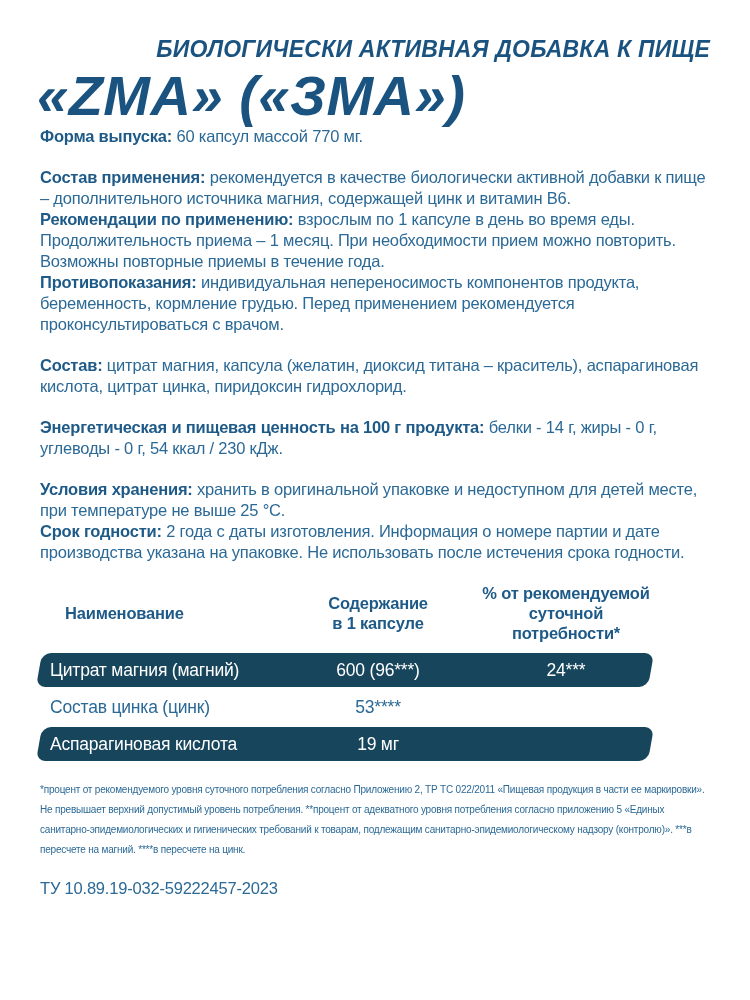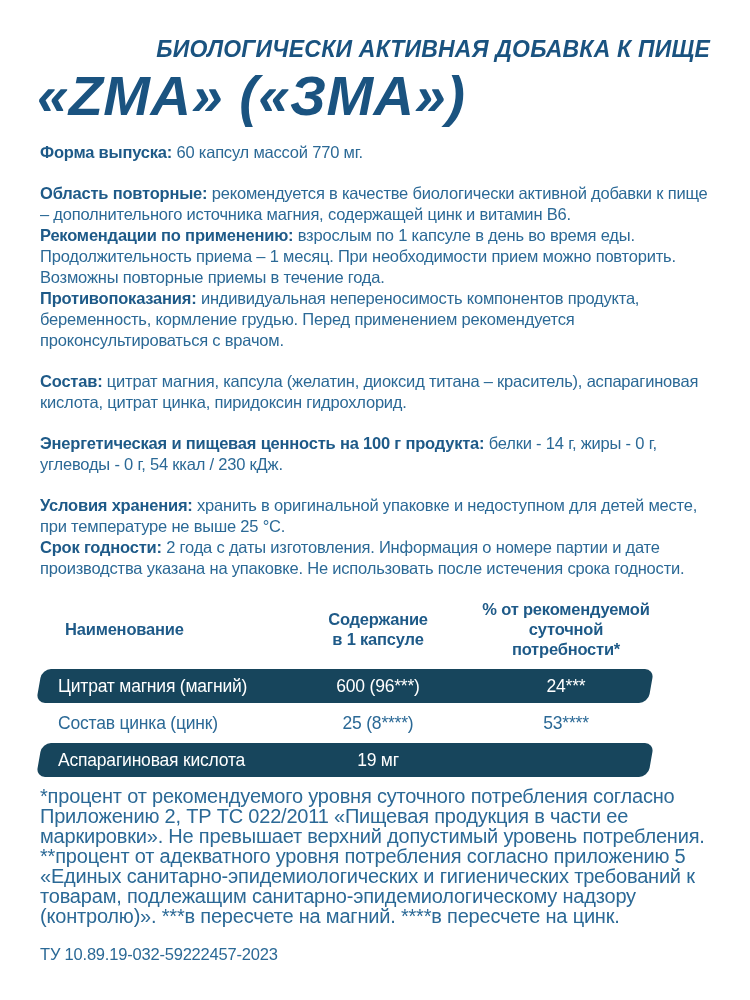--- a/index.html
+++ b/index.html
@@ -12,21 +12,21 @@
   }
   .page { padding:36px 40px 0 40px; }
 
   .kicker {
     font-size:23px; font-weight:bold; font-style:italic;
     color:#1a5380; letter-spacing:0.2px;text-align:right;
   }
   .title {
     font-size:56px; font-weight:bold; font-style:italic;
     color:#1a5380; letter-spacing:0.5px;
-    margin:4px 0 16px -3px; line-height:1.05;
+    margin:4px 0 0 -3px; line-height:1.05;
   }
 
   p { margin:0; font-size:16.5px; line-height:21px; letter-spacing:-0.2px; max-width:676px; }
   b { color:#1e5a88; }
   .block { margin-bottom:20px; }
   .intro p + p { margin-top:7px; }
 
   
   .tbl { width:616px; margin-top:2px; }
   .thead {
@@ -34,53 +34,53 @@
     align-items:center; font-weight:bold; color:#1e5a88;
     font-size:16.5px; line-height:20px; letter-spacing:-0.2px;
     padding-bottom:9px;
   }
   .thead .c1 { padding-left:25px; }
   .c2, .c3 { text-align:center; white-space:pre-line; }
   .trow {
     position:relative; display:grid; grid-template-columns:240px 196px 180px;
     align-items:center; height:37px; font-size:17.5px; letter-spacing:-0.2px;
   }
-  .trow .c1 { padding-left:18px; }
+  .trow .c1 { padding-left:10px; }
   .trow span { position:relative; z-index:1; }
   .trow.dark { color:#ffffff; }
   .rowbg {
     position:absolute; left:2px; right:2px; top:1px; bottom:2px;
     background:#17455c; border-radius:9px;
     transform:skewX(-10deg); transform-origin:50% 0;
     z-index:0;
   }
 
   .footnotes {
-    margin-top:7px; font-size:20px; line-height:20px;
+    margin-top:17px; font-size:10px; line-height:20px;
     letter-spacing:-0.2px; max-width:694px;
   }
 
   .registration { margin-top:18px; font-size:17px; line-height:22px; }
   .reg-group { margin-top:7px; }
   .reg-group:first-child { margin-top:0; }
 </style>
 </head>
 <body>
 
 <div class="page">
 
   <div class="kicker">БИОЛОГИЧЕСКИ АКТИВНАЯ ДОБАВКА К ПИЩЕ</div>
   <div class="title">«ZMA» («ЗМА»)</div>
 
   <div class="block intro">
     <p><b>Форма выпуска:</b> <span>60 капсул массой 770 мг.</span></p>
   </div>
 
   <div class="block">
-    <p><b>Область повторные:</b> <span>рекомендуется в качестве биологически активной добавки к пище – дополнительного источника магния, содержащей цинк и витамин В6.</span></p>
+    <p><b>Состав применения:</b> <span>рекомендуется в качестве биологически активной добавки к пище – дополнительного источника магния, содержащей цинк и витамин В6.</span></p>
     <p><b>Рекомендации по применению:</b> <span>взрослым по 1 капсуле в день во время еды. Продолжительность приема – 1 месяц. При необходимости прием можно повторить. Возможны повторные приемы в течение года.</span></p>
     <p><b>Противопоказания:</b> <span>индивидуальная непереносимость компонентов продукта, беременность, кормление грудью. Перед применением рекомендуется проконсультироваться с врачом.</span></p>
   </div>
 
   <div class="block">
     <p><b>Состав:</b> <span>цитрат магния, капсула (желатин, диоксид титана – краситель), аспарагиновая кислота, цитрат цинка, пиридоксин гидрохлорид.</span></p>
   </div>
 
   <div class="block">
     <p><b>Энергетическая и пищевая ценность на 100 г продукта:</b> <span>белки - 14 г, жиры - 0 г, углеводы - 0 г, 54 ккал / 230 кДж.</span></p>
@@ -102,21 +102,20 @@
 
     <div class="trow dark">
       <div class="rowbg"></div>
       <span class="c1">Цитрат магния (магний)</span>
       <span class="c2">600 (96***)</span>
       <span class="c3">24***</span>
     </div>
 
     <div class="trow">
       <span class="c1">Состав цинка (цинк)</span>
-      <span class="c2">25 (8****)</span>
       <span class="c3">53****</span>
     </div>
 
     <div class="trow dark">
       <div class="rowbg"></div>
       <span class="c1">Аспарагиновая кислота</span>
       <span class="c2">19 мг</span>
     </div>
 
   </div>

